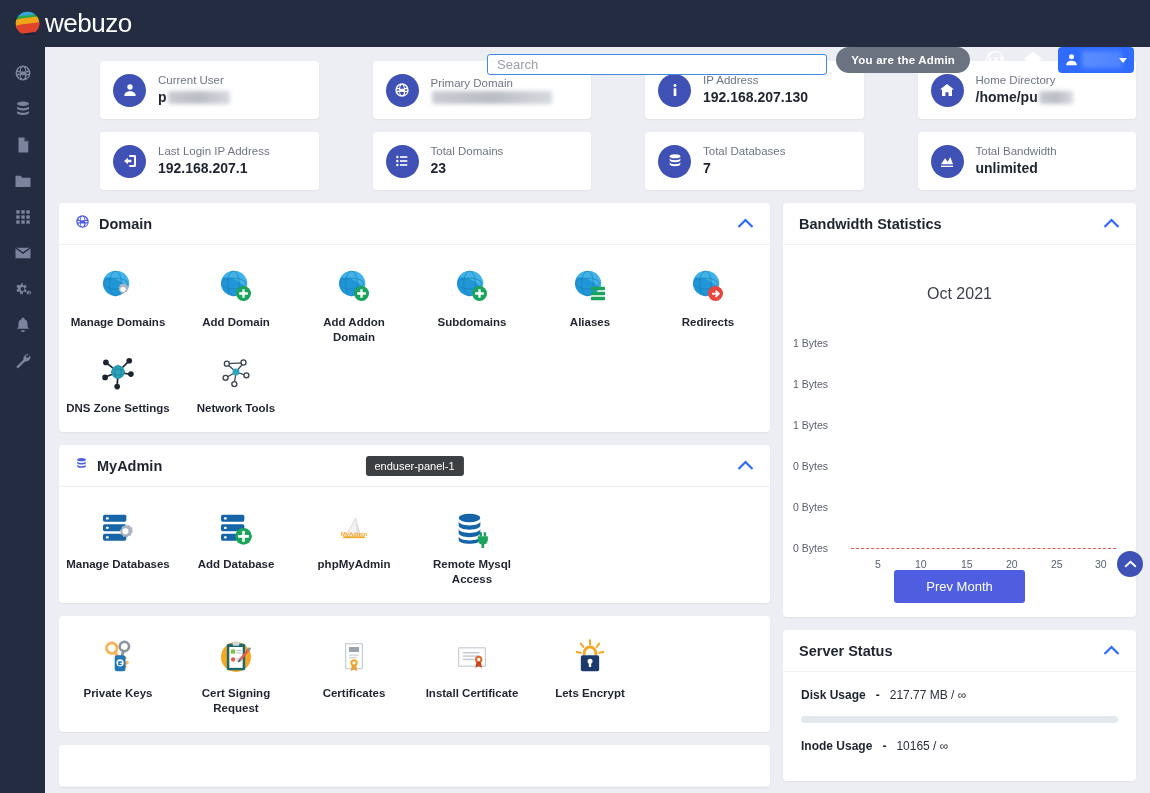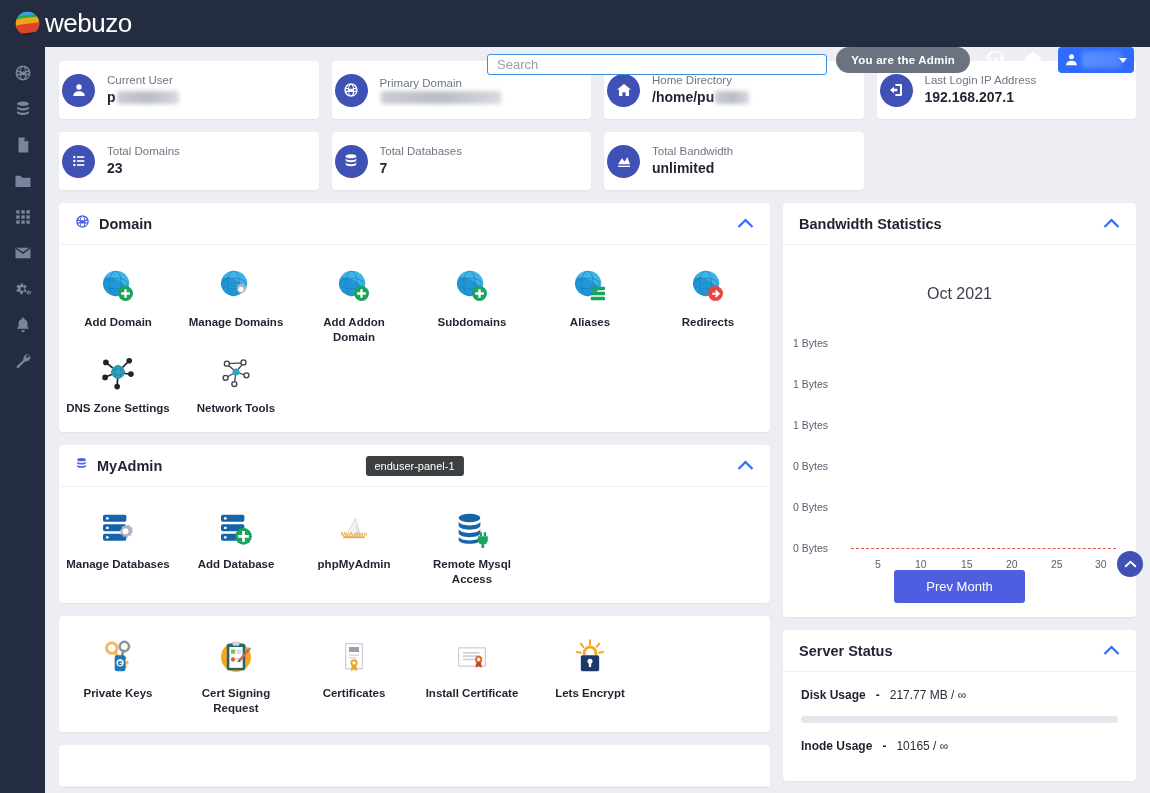--- a/index.html
+++ b/index.html
@@ -56,21 +56,21 @@
 
   .content {
     flex: 1 1 auto; background: #eceef3; padding: 14px 14px 0 14px;
     overflow: hidden; position: relative;
   }
 
   
   .stats { display: grid; grid-template-columns: repeat(4, 1fr); gap: 13px; }
   .stat {
     background: #fff; border-radius: 4px; height: 58px; display: flex; align-items: center;
-    padding: 0 3px; gap: 12px; box-shadow: 0 1px 2px rgba(30,40,70,.06);
+    padding: 0 13px; gap: 12px; box-shadow: 0 1px 2px rgba(30,40,70,.06); margin-left: 41px;
   }
   .stat-ico {
     width: 33px; height: 33px; border-radius: 50%; background: #3f51b5;
     display: flex; align-items: center; justify-content: center; flex: 0 0 33px;
   }
   .stat-ico svg { fill: #fff; }
   .stat-txt { min-width: 0; }
   .stat-label { font-size: 11.5px; color: #6f7583; line-height: 15px; white-space: nowrap; }
   .stat-value { font-size: 14px; color: #1f2430; font-weight: bold; line-height: 19px; white-space: nowrap; display: flex; align-items: center; }
   .blurbox { display: inline-block; height: 13px; border-radius: 2px;
@@ -284,20 +284,32 @@
               </svg>
           </div>
           <div class="stat-txt">
             <div class="stat-label">Primary Domain</div>
             <div class="stat-value">
                 <span class="blurbox" style="width:120px"></span>
               </div>
           </div>
         </div>
 
+        <div class="stat">
+          <div class="stat-ico">
+            <svg width="16" height="16" viewBox="0 0 24 24">
+                <circle cx="12" cy="5.2" r="2.2"></circle>
+                <path d="M10 9.5h4V21h-4z"></path>
+              </svg>
+          </div>
+          <div class="stat-txt">
+            <div class="stat-label">IP Address</div>
+            <div class="stat-value">192.168.207.130</div>
+          </div>
+        </div>
 
         <div class="stat">
           <div class="stat-ico">
             <svg width="16" height="16" viewBox="0 0 24 24">
                 <path d="M12 3 1.5 11.3h3V21h5.2v-5.7h4.6V21h5.2v-9.7h3z"></path>
               </svg>
           </div>
           <div class="stat-txt">
             <div class="stat-label">Home Directory</div>
             <div class="stat-value">
@@ -386,43 +398,43 @@
 
               <div class="tile">
                 <span class="tile-ico">
                   <svg width="40" height="40" viewBox="0 0 48 48">
                     <circle cx="21" cy="21" r="15" fill="#2196d6"></circle>
                     <path d="M21 6a15 15 0 0 0-13 7.7c5-1 11 .3 17 3.6 5 2.8 8.8 6.7 10.7 10.6A15 15 0 0 0 21 6z" fill="#41b3e8"></path>
                     <g stroke="#1b7fb8" stroke-width="1" fill="none" opacity=".85">
                       <ellipse cx="21" cy="21" rx="7" ry="15"></ellipse>
                         <ellipse cx="21" cy="21" rx="14.5" ry="6.5"></ellipse>
                     </g>
-                    <circle cx="33" cy="33" r="9" fill="#19a35b"></circle>
-                    <path d="M31.6 27.8h2.8v3.8h3.8v2.8h-3.8v3.8h-2.8v-3.8h-3.8v-2.8h3.8z" fill="#fff"></path>
-                  </svg>
-                </span>
-                <span class="tile-label">Add Domain</span>
+                    <g transform="translate(30,28)">
+                      <path d="M9 0 10.8.9 13 .3l.9 1.9 2.1.9-.6 2.1 1 1.9-1.6 1.5-.3 2.2-2.2.3-1.5 1.6-1.9-1-2.1.6-.9-2.1L4 9.2l.6-2.2-1-1.9 1.6-1.5L5.5 1.4 7.7 1z" transform="translate(-9,-7) scale(.95)" fill="#aab4c4"></path>
+                      <circle cx="0" cy="0" r="3.1" fill="#fff"></circle>
+                    </g>
+                  </svg>
+                </span>
+                <span class="tile-label">Manage Domains</span>
               </div>
 
               <div class="tile">
                 <span class="tile-ico">
                   <svg width="40" height="40" viewBox="0 0 48 48">
                     <circle cx="21" cy="21" r="15" fill="#2196d6"></circle>
                     <path d="M21 6a15 15 0 0 0-13 7.7c5-1 11 .3 17 3.6 5 2.8 8.8 6.7 10.7 10.6A15 15 0 0 0 21 6z" fill="#41b3e8"></path>
                     <g stroke="#1b7fb8" stroke-width="1" fill="none" opacity=".85">
                       <ellipse cx="21" cy="21" rx="7" ry="15"></ellipse>
                         <ellipse cx="21" cy="21" rx="14.5" ry="6.5"></ellipse>
                     </g>
-                    <g transform="translate(30,28)">
-                      <path d="M9 0 10.8.9 13 .3l.9 1.9 2.1.9-.6 2.1 1 1.9-1.6 1.5-.3 2.2-2.2.3-1.5 1.6-1.9-1-2.1.6-.9-2.1L4 9.2l.6-2.2-1-1.9 1.6-1.5L5.5 1.4 7.7 1z" transform="translate(-9,-7) scale(.95)" fill="#aab4c4"></path>
-                      <circle cx="0" cy="0" r="3.1" fill="#fff"></circle>
-                    </g>
-                  </svg>
-                </span>
-                <span class="tile-label">Manage Domains</span>
+                    <circle cx="33" cy="33" r="9" fill="#19a35b"></circle>
+                    <path d="M31.6 27.8h2.8v3.8h3.8v2.8h-3.8v3.8h-2.8v-3.8h-3.8v-2.8h3.8z" fill="#fff"></path>
+                  </svg>
+                </span>
+                <span class="tile-label">Add Domain</span>
               </div>
 
               <div class="tile">
                 <span class="tile-ico">
                   <svg width="40" height="40" viewBox="0 0 48 48">
                     <circle cx="21" cy="21" r="15" fill="#2196d6"></circle>
                     <path d="M21 6a15 15 0 0 0-13 7.7c5-1 11 .3 17 3.6 5 2.8 8.8 6.7 10.7 10.6A15 15 0 0 0 21 6z" fill="#41b3e8"></path>
                     <g stroke="#1b7fb8" stroke-width="1" fill="none" opacity=".85">
                       <ellipse cx="21" cy="21" rx="7" ry="15"></ellipse>
                         <ellipse cx="21" cy="21" rx="14.5" ry="6.5"></ellipse>

